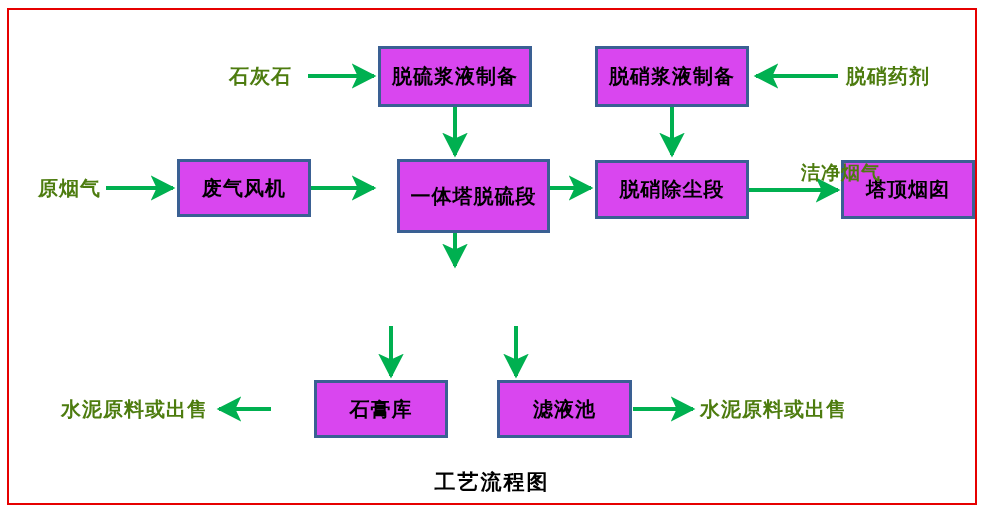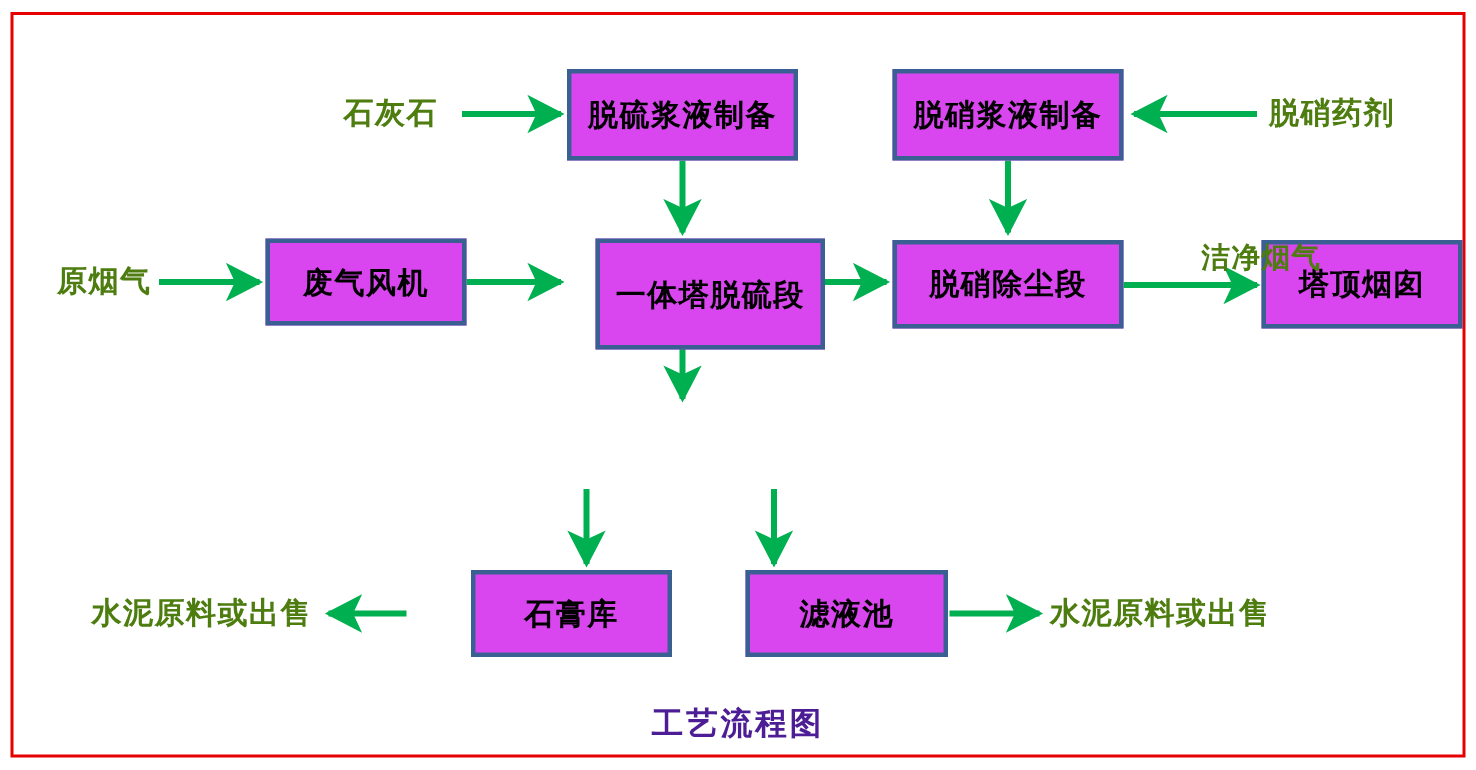--- a/index.html
+++ b/index.html
@@ -62,21 +62,21 @@
   #diagram-title {
     position: absolute;
     left: 0;
     top: 468px;
     width: 984px;
     text-align: center;
     font-family: "Liberation Sans", "DejaVu Sans", sans-serif;
     font-weight: bold;
     font-size: 21px;
     letter-spacing: 2px;
-    color: #4c1d95;
+    color: #000000;
   }
   
   #arrows {
     position: absolute;
     left: 0;
     top: 0;
     width: 984px;
     height: 513px;
     pointer-events: none;
   }

